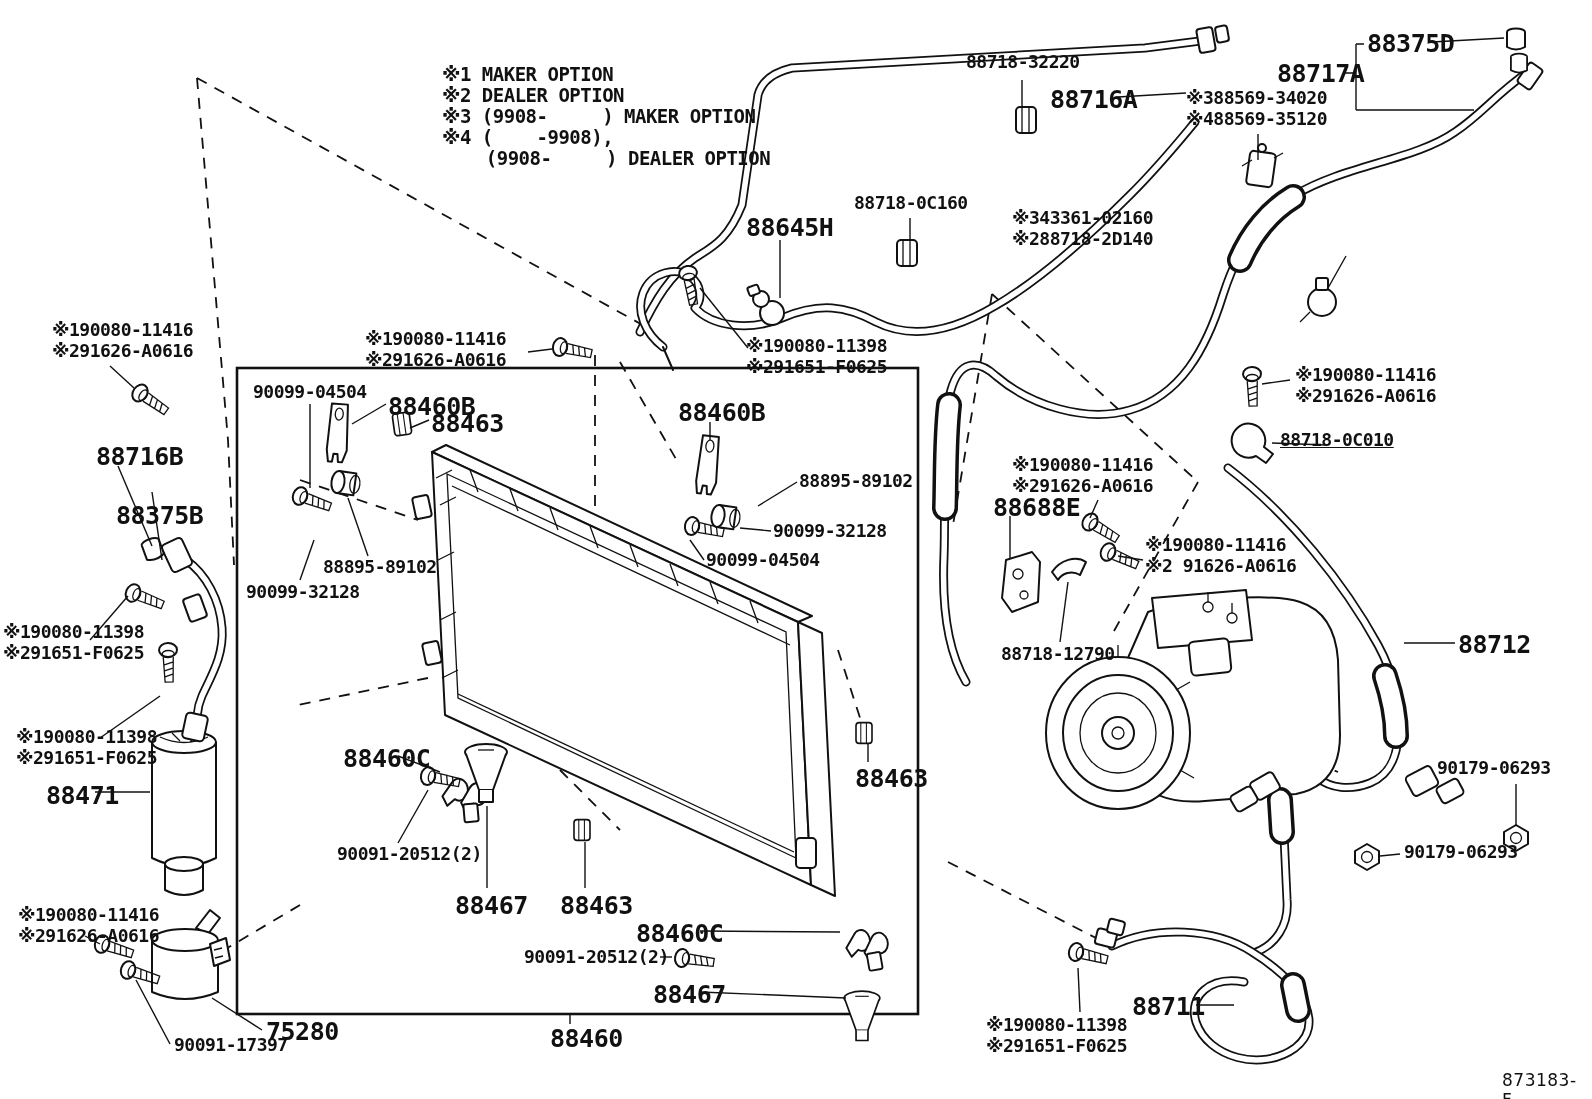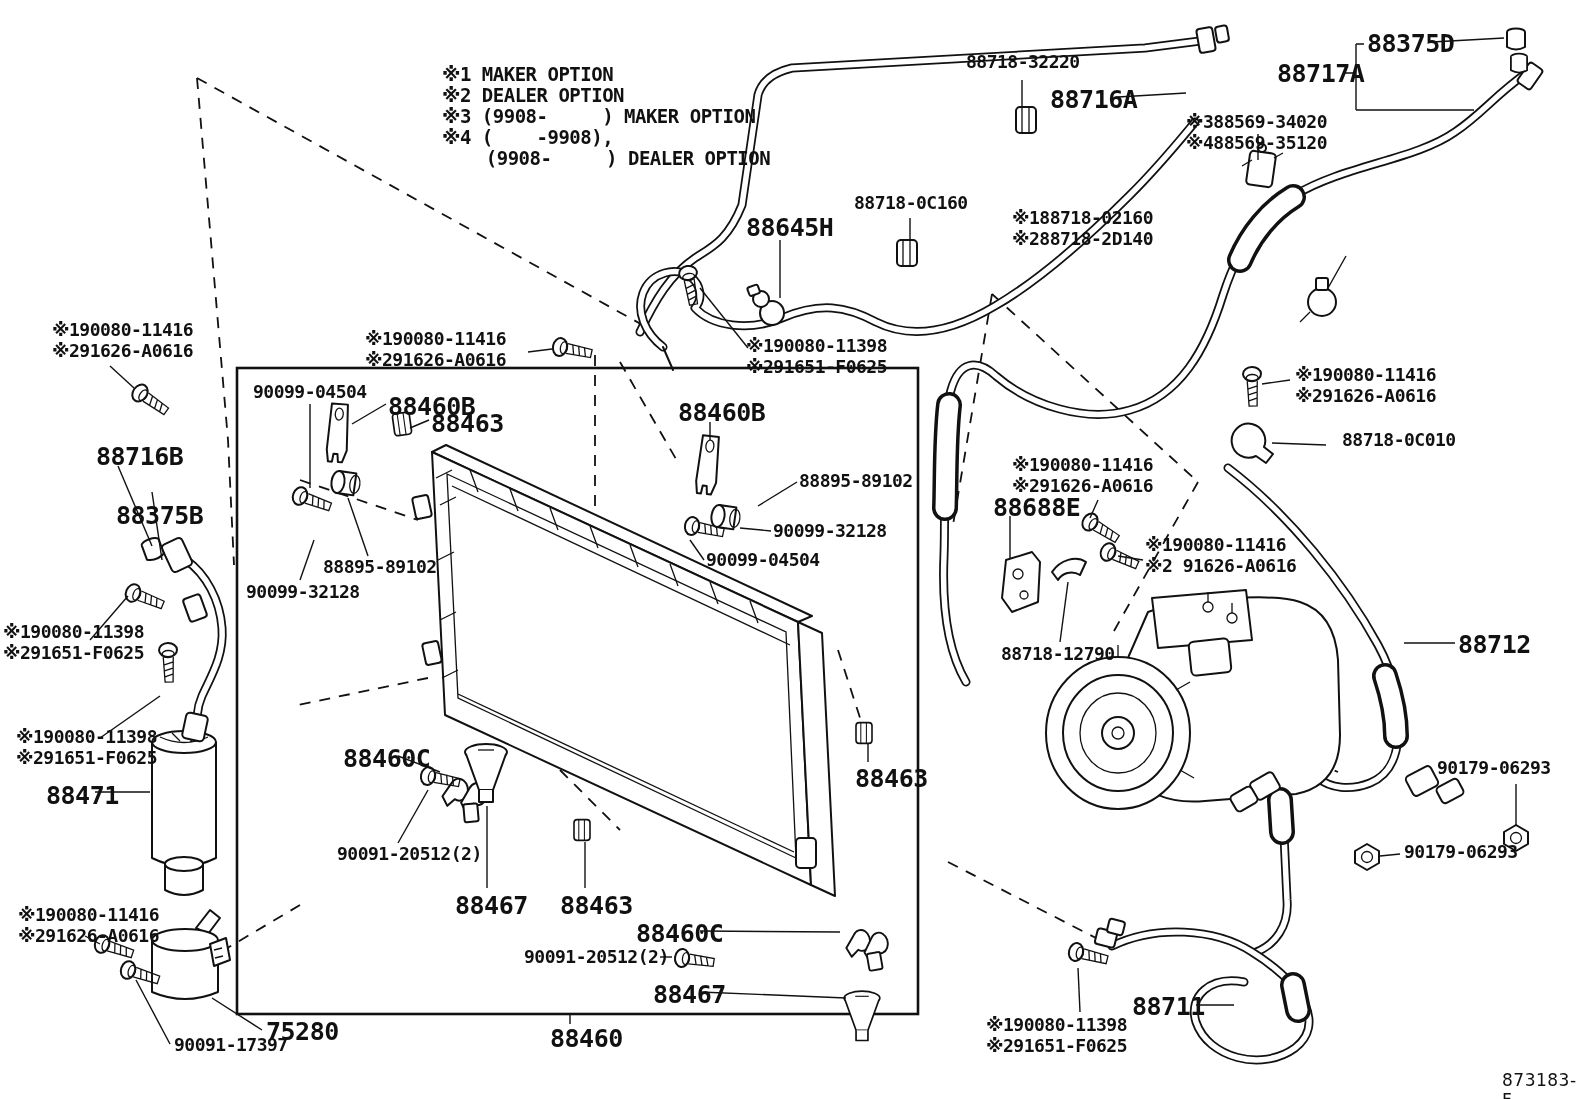--- a/index.html
+++ b/index.html
@@ -312,27 +312,27 @@
 
 <div class="legend">※1 MAKER OPTION
 ※2 DEALER OPTION
 ※3 (9908-     ) MAKER OPTION
 ※4 (    -9908),
     (9908-     ) DEALER OPTION</div>
 
 <div id="label-layer">
       <div class="plabel sm" style="left: 966px; top: 52px;">88718-32220</div>
       <div class="plabel lg" style="left: 1050px; top: 86px;">88716A</div>
-      <div class="plabel sm" style="left: 1186px; top: 88px; margin-top: 24px;">※388569-34020
+      <div class="plabel sm" style="left: 1186px; top: 88px;">※388569-34020
 ※488569-35120</div>
       <div class="plabel lg" style="left: 1277px; top: 60px;">88717A</div>
       <div class="plabel lg" style="left: 1367px; top: 30px;">88375D</div>
       <div class="plabel sm" style="left: 854px; top: 193px; text-align: center;">88718-0C160</div>
       <div class="plabel lg" style="left: 746px; top: 214px;">88645H</div>
-      <div class="plabel sm" style="left: 1012px; top: 208px;">※188718-02160
+      <div class="plabel sm" style="left: 1012px; top: 208px;">※343361-02160
 ※288718-2D140</div>
       <div class="plabel sm" style="left: 746px; top: 336px;">※190080-11398
 ※291651-F0625</div>
       <div class="plabel sm" style="left: 52px; top: 320px;">※190080-11416
 ※291626-A0616</div>
       <div class="plabel sm" style="left: 365px; top: 329px;">※190080-11416
 ※291626-A0616</div>
       <div class="plabel sm" style="left: 253px; top: 382px;">90099-04504</div>
       <div class="plabel lg" style="left: 388px; top: 393px;">88460B</div>
       <div class="plabel lg" style="left: 431px; top: 410px;">88463</div>
@@ -357,21 +357,21 @@
       <div class="plabel sm" style="left: 337px; top: 844px;">90091-20512(2)</div>
       <div class="plabel lg" style="left: 455px; top: 892px;">88467</div>
       <div class="plabel lg" style="left: 560px; top: 892px;">88463</div>
       <div class="plabel lg" style="left: 636px; top: 920px;">88460C</div>
       <div class="plabel sm" style="left: 524px; top: 947px;">90091-20512(2)</div>
       <div class="plabel lg" style="left: 653px; top: 981px;">88467</div>
       <div class="plabel lg" style="left: 550px; top: 1025px;">88460</div>
       <div class="plabel lg" style="left: 855px; top: 765px;">88463</div>
       <div class="plabel sm" style="left: 1295px; top: 365px;">※190080-11416
 ※291626-A0616</div>
-      <div class="plabel sm" style="left: 1342px; top: 430px;">88718-0C010</div>
+      <div class="plabel sm" style="left: 1280px; top: 430px; text-decoration: underline;">88718-0C010</div>
       <div class="plabel sm" style="left: 1012px; top: 455px;">※190080-11416
 ※291626-A0616</div>
       <div class="plabel lg" style="left: 993px; top: 494px;">88688E</div>
       <div class="plabel sm" style="left: 1145px; top: 535px;">※190080-11416
 ※2 91626-A0616</div>
       <div class="plabel sm" style="left: 1001px; top: 644px;">88718-12790</div>
       <div class="plabel lg" style="left: 1458px; top: 631px; text-align: center;">88712</div>
       <div class="plabel sm" style="left: 1437px; top: 758px;">90179-06293</div>
       <div class="plabel sm" style="left: 1404px; top: 842px;">90179-06293</div>
       <div class="plabel lg" style="left: 1132px; top: 993px;">88711</div>

